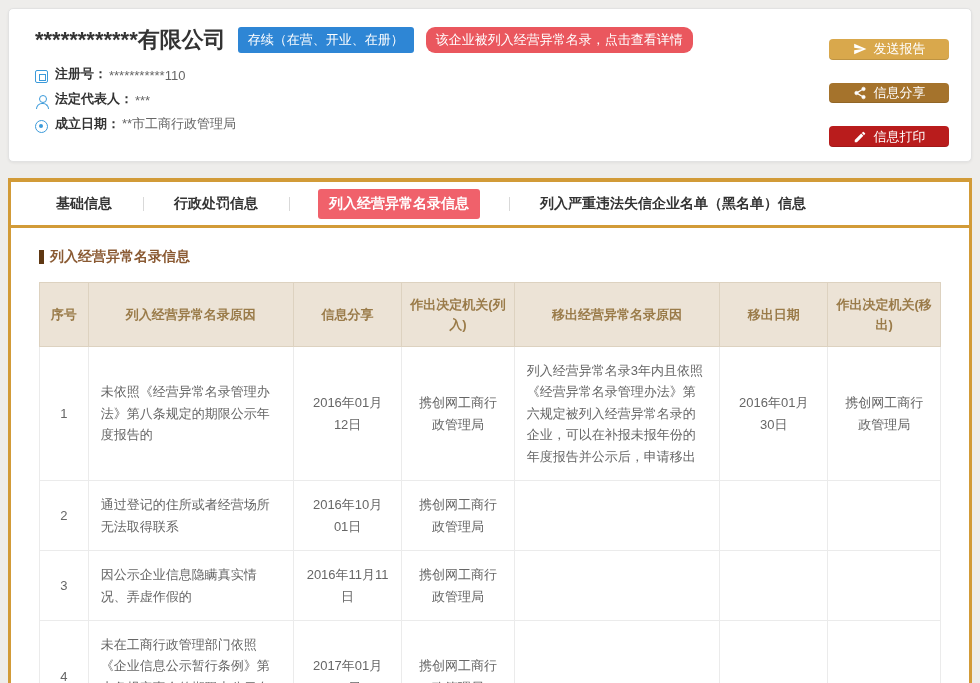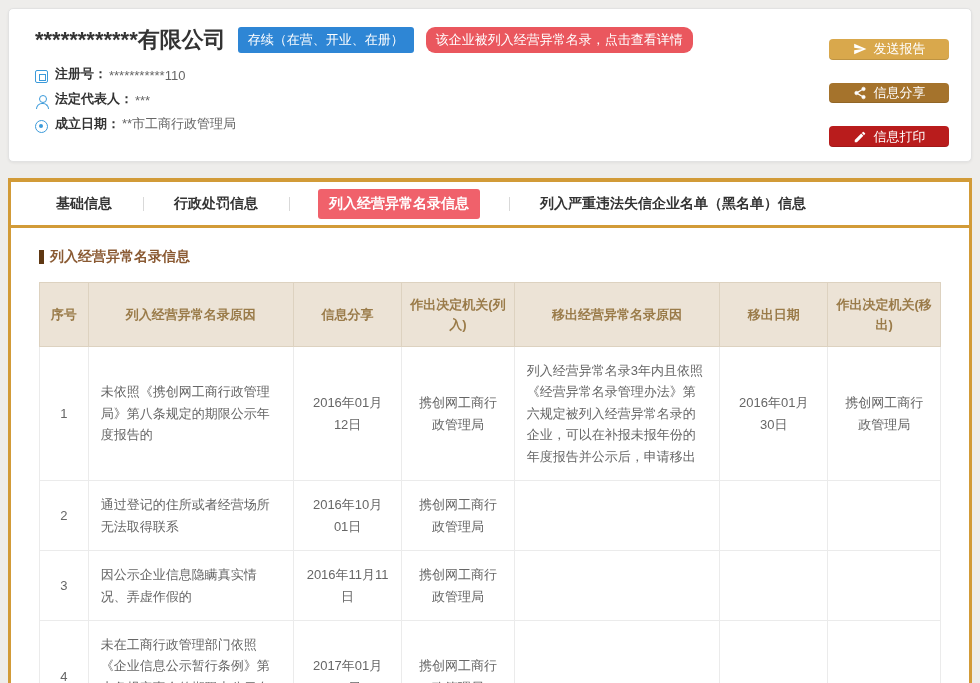--- a/index.html
+++ b/index.html
@@ -199,21 +199,21 @@
               <th>信息分享</th>
               <th>作出决定机关(列入)</th>
               <th>移出经营异常名录原因</th>
               <th>移出日期</th>
               <th>作出决定机关(移出)</th>
             </tr>
           </thead>
           <tbody>
             <tr>
               <td class="c">1</td>
-              <td class="l">未依照《携创网工商行政管理局》第八条规定的期限公示年度报告的</td>
+              <td class="l">未依照《经营异常名录管理办法》第八条规定的期限公示年度报告的</td>
               <td class="c">2016年01月12日</td>
               <td class="c">携创网工商行政管理局</td>
               <td class="l">列入经营异常名录3年内且依照《经营异常名录管理办法》第六规定被列入经营异常名录的企业，可以在补报未报年份的年度报告并公示后，申请移出</td>
               <td class="c">2016年01月30日</td>
               <td class="c">携创网工商行政管理局</td>
             </tr>
             <tr>
               <td class="c">2</td>
               <td class="l">通过登记的住所或者经营场所无法取得联系</td>
               <td class="c">2016年10月01日</td>

